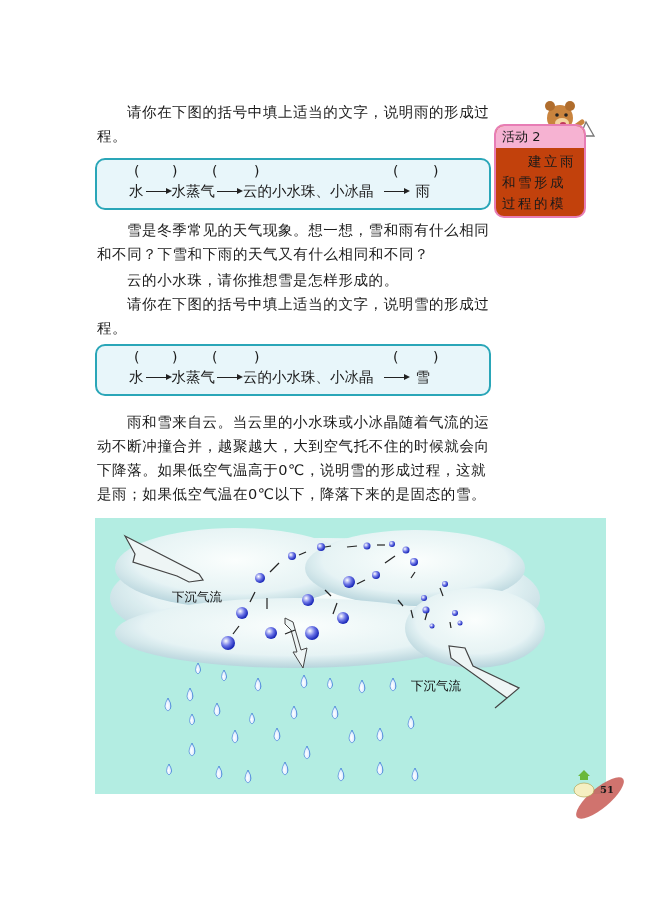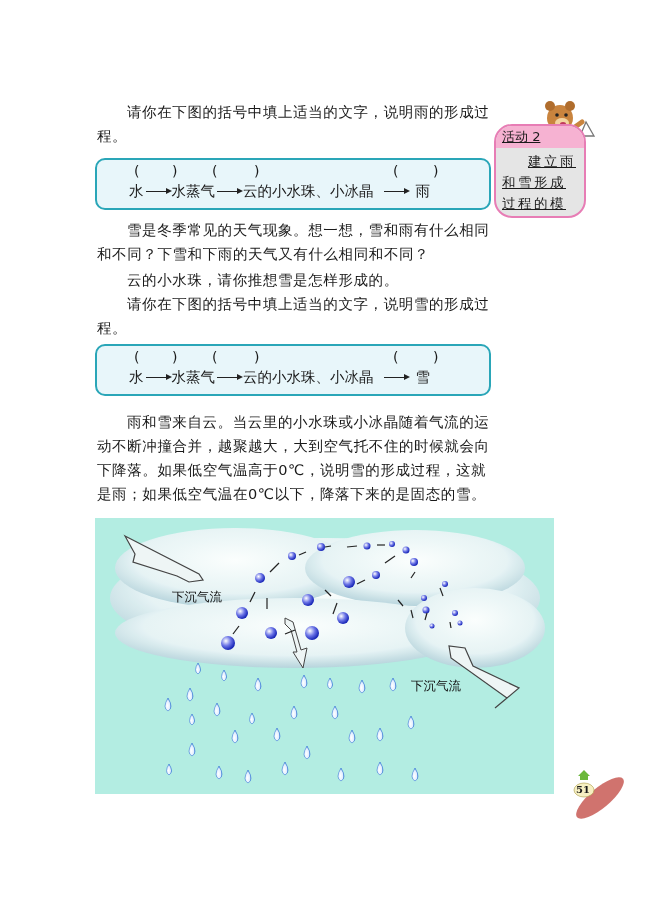--- a/index.html
+++ b/index.html
@@ -9,25 +9,25 @@
   .indent { text-indent:30px; }
   .flow-box { position:absolute; left:95px; width:392px; height:48px; border:2px solid #2aa6b8;
               border-radius:10px; background:#e8f6fa; }
   .flow-parens { position:absolute; top:3px; left:0; width:100%; height:18px; font-size:14px; }
   .flow-parens span { position:absolute; }
   .flow-row { position:absolute; top:22px; left:32px; font-size:14.5px; white-space:nowrap; display:flex; align-items:center; }
   .arrow { display:inline-block; position:relative; height:1px; background:#222; margin:0 2px; }
   .arrow::after { content:""; position:absolute; right:-2px; top:-3px; border-left:6px solid #222;
                   border-top:3.5px solid transparent; border-bottom:3.5px solid transparent; }
   .activity { position:absolute; left:494px; top:124px; width:88px; height:90px; border:2px solid #e77db5;
-              border-radius:18px; background:#e5e5e5; overflow:hidden;text-decoration:underline; }
+              border-radius:10px; background:#c2410c; overflow:hidden; }
   .activity-head { background:#f6b2d2; height:22px; font-size:13px; line-height:22px; padding-left:6px; }
   .activity-body { font-size:13.5px; line-height:21px; padding:3px 6px; letter-spacing:2.5px; }
   .bear { position:absolute; left:538px; top:96px; width:60px; height:60px; }
-  .figure { position:absolute; left:95px; top:518px; width:459px; height:276px; background:#b3ede2; overflow:hidden; }
+  .figure { position:absolute; left:95px; top:518px; width:511px; height:276px; background:#b3ede2; overflow:hidden; }
   .lbl { position:absolute; font-size:12.5px; color:#111; }
   .pgnum { position:absolute; left:564px; top:768px; width:60px; height:56px; }
 </style>
 </head>
 <body>
 
 <div class="para indent" style="top:100px;">请你在下图的括号中填上适当的文字，说明雨的形成过程。</div>
 
 <div class="flow-box" style="top:158px;">
   <div class="flow-parens">
@@ -207,13 +207,13 @@
   </svg>
   <div class="lbl" style="left:77px;top:71px;">下沉气流</div>
   <div class="lbl" style="left:316px;top:160px;">下沉气流</div>
 </div>
 
 <svg class="pgnum" viewBox="0 0 60 56">
   <ellipse cx="36" cy="30" rx="10" ry="30" transform="rotate(50 36 30)" fill="#c85a55" opacity="0.85"></ellipse>
   <path d="M14 8 L20 2 L26 8 L24 8 L24 12 L16 12 L16 8 Z" fill="#6bb83a"></path>
   <ellipse cx="20" cy="22" rx="10" ry="7" fill="#f6efc2" stroke="#a99b44" stroke-width="0.6"></ellipse>
 </svg>
-<div style="position:absolute;left:576px;top:784px;font-size:10px;font-family:'DejaVu Serif',serif;font-weight:bold;">51</div>
+<div style="position:absolute;left:576px;top:784px;font-size:10px;font-family:'DejaVu Serif',serif;font-weight:bold;padding-left:24px;">51</div>
 
 </body></html>

